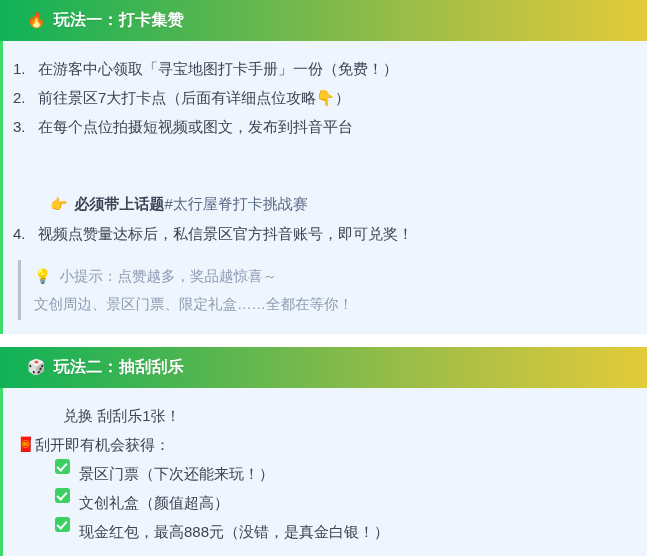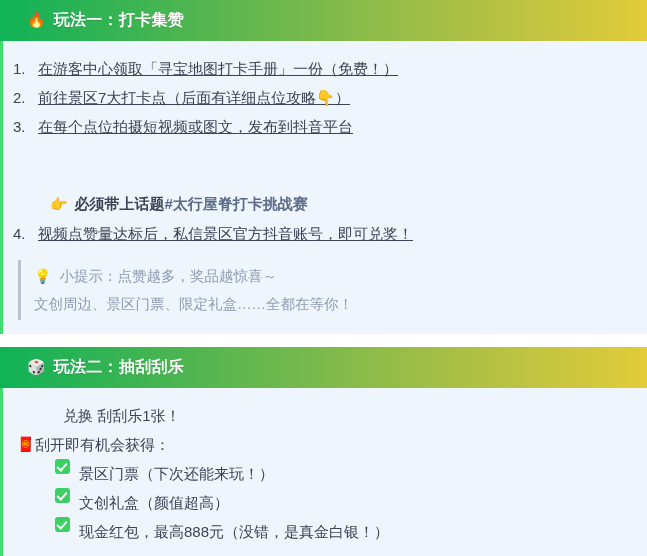--- a/index.html
+++ b/index.html
@@ -64,42 +64,41 @@
   }
   .step-num {
     width: 25px;
     flex: 0 0 25px;
     color: #3c4455;
     font-size: 15px;
   }
   .step-text {
     color: #3c4455;
     font-size: 15px;
-    text-decoration: underline;
   }
   .sub-line {
     display: flex;
     align-items: baseline;
     padding-left: 47px;
     line-height: 29px;
   }
   .sub-emoji {
     font-family: "DejaVu Sans", sans-serif;
     font-size: 14px;
     margin-right: 7px;
   }
   .sub-text {
     color: #3c4455;
     font-size: 15px;
     font-weight: bold;
     margin-top: 48px;
   }
   .hashtag {
     color: #5b6b86;
-    font-weight: bold;
+    font-weight: normal;
     font-size: 15px;
   }
 
   
   .tip-block {
     margin: 12px 0 0 15px;
     border-left: 3px solid #b9c2cc;
     padding: 2px 0 2px 13px;
   }
   .tip-line {

